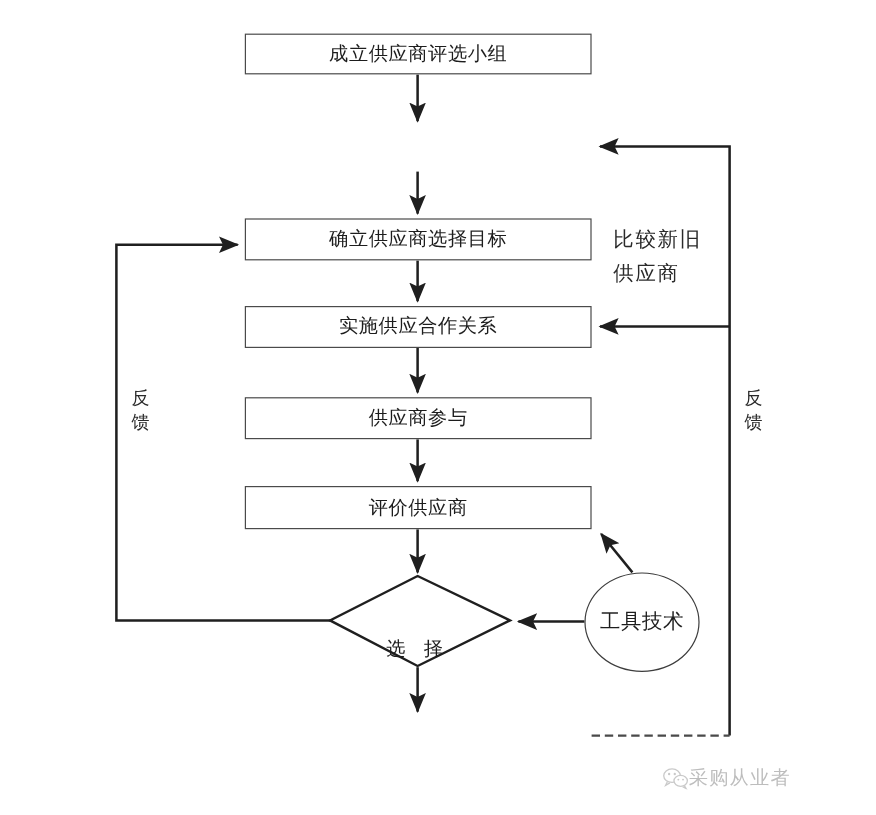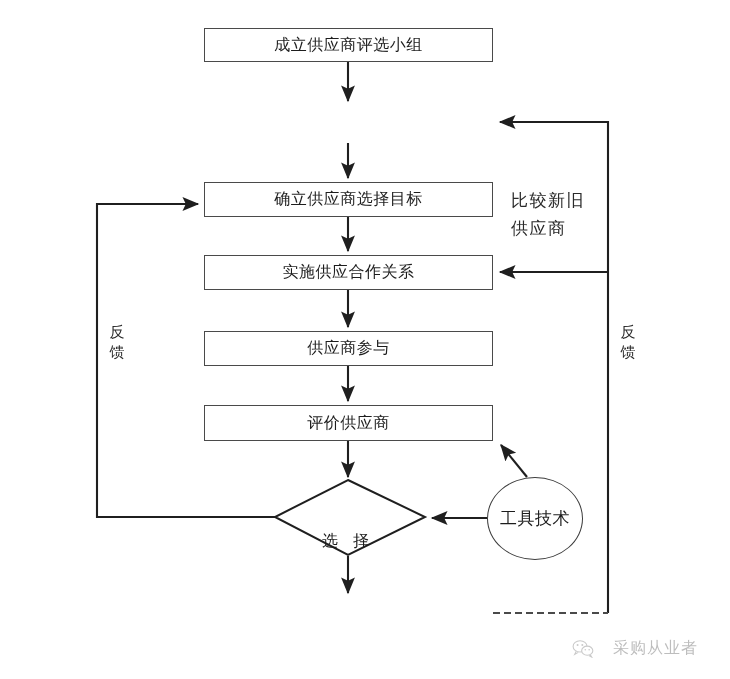--- a/index.html
+++ b/index.html
@@ -53,22 +53,22 @@
     color:#2a2a2a;
     font-size:15px;
     line-height:1.3;
     text-align:center;
     width:20px;
   }
   .vert-label span{display:block;}
 
   #watermark{
     position:absolute;
-    left:572px;top:638px;
-    display:flex;align-items:center;gap:19px;
+    left:552px;top:638px;
+    display:flex;align-items:center;gap:0;
     opacity:.45;
   }
   #watermark .wm-text{
     font-size:16px;color:#6e6e6e;letter-spacing:1px;
     font-family:"DejaVu Sans","Liberation Sans",sans-serif;
   }
   .wm-icon{width:22px;height:19px;display:block;}
 </style>
 </head>
 <body>

